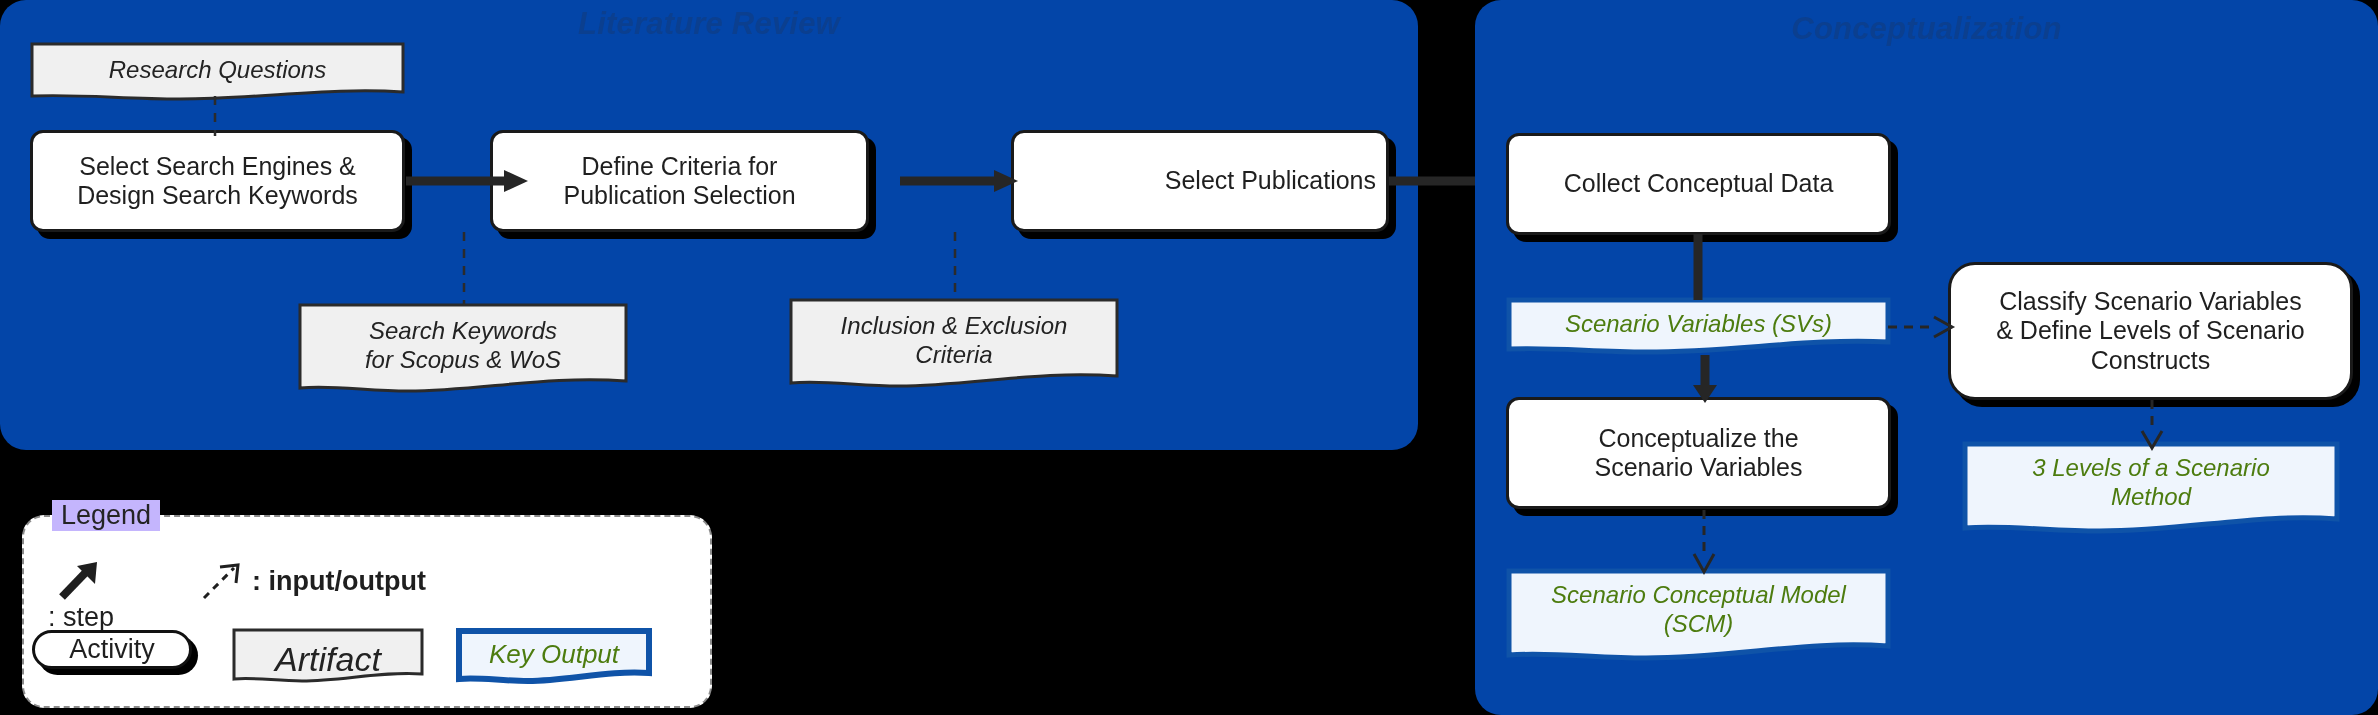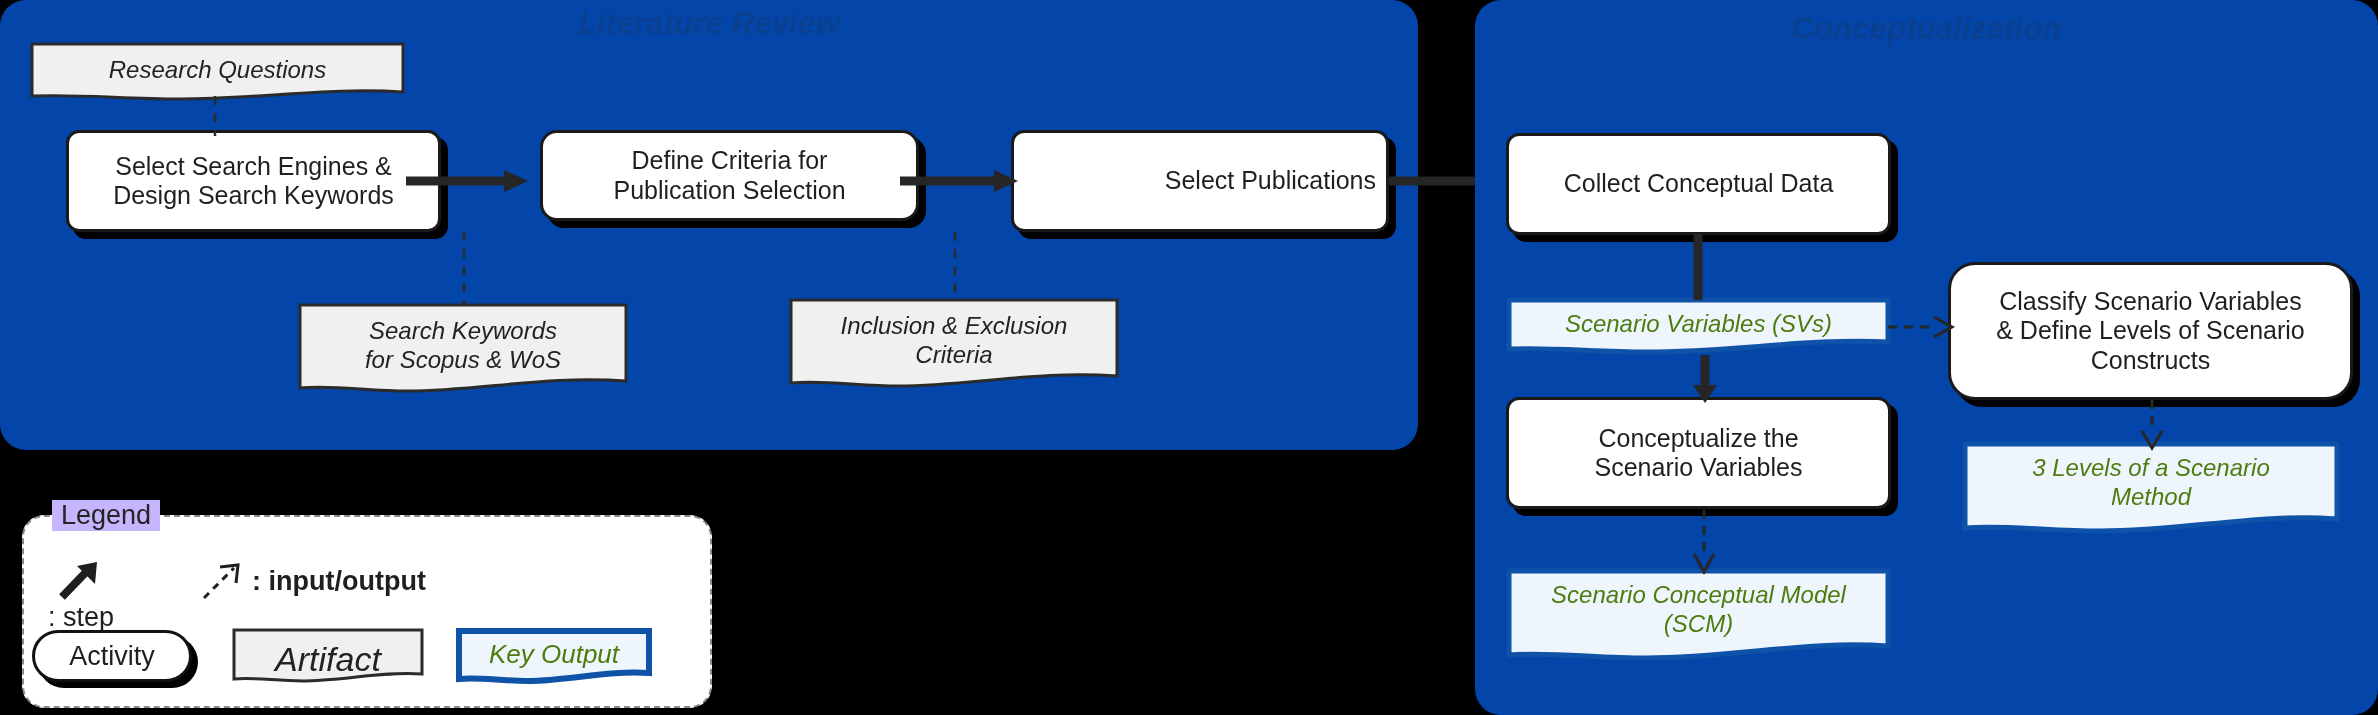--- a/index.html
+++ b/index.html
@@ -50,26 +50,26 @@
   <div class="panel-title">Literature Review</div>
 </div>
 
 <div class="doc artifact" style="left:30px;top:42px;width:375px;height:62px;">
   <svg viewBox="0 0 375 62" preserveAspectRatio="none">
     <path d="M2,2 L373,2 L373,50 C300,45 230,57 150,57 C95,57 50,52 2,54 Z" fill="#f0f0f0" stroke="#2b2b2b" stroke-width="3"></path>
   </svg>
   <div class="doc-label">Research Questions</div>
 </div>
 
-<div class="activity" style="left:30px;top:130px;width:375px;height:102px;margin-left:36px;">
+<div class="activity" style="left:30px;top:130px;width:375px;height:102px;">
   <span style="white-space:pre-line;">Select Search Engines &amp;
 Design Search Keywords</span>
 </div>
 
-<div class="activity" style="left:540px;top:130px;width:379px;height:91px;border-radius:17px;">
+<div class="activity" style="left:490px;top:130px;width:379px;height:102px;">
   <span style="white-space:pre-line;">Define Criteria for
 Publication Selection</span>
 </div>
 
 <div class="activity" style="left:1011px;top:130px;width:378px;height:102px;justify-content:flex-end;">
   <span style="white-space:pre-line;">Select Publications</span>
 </div>
 
 <div class="doc artifact" style="left:298px;top:303px;width:330px;height:92px;">
   <svg viewBox="0 0 330 92" preserveAspectRatio="none">
@@ -215,21 +215,21 @@
 </div>
 
 <div class="legend-row" style="left:198px;top:560px;font-weight:bold;">
   <svg width="48" height="42" style="margin-right:6px;">
     <line x1="6" y1="38" x2="36" y2="8" stroke="#1f1f1f" stroke-width="3" stroke-dasharray="7,6"></line>
     <path d="M22,7 L40,5 L38,23" fill="none" stroke="#1f1f1f" stroke-width="3"></path>
   </svg>
   <span class="legend-txt">: input/output</span>
 </div>
 
-<div class="lg-activity" style="left:32px;top:630px;width:160px;height:52px;">
+<div class="lg-activity" style="left:32px;top:630px;width:160px;height:39px;">
   <span>Activity</span>
 </div>
 
 <div class="doc artifact" style="left:232px;top:628px;width:192px;height:57px;">
   <svg viewBox="0 0 192 57" preserveAspectRatio="none">
     <path d="M2,2 L190,2 L190,46 C150,43 110,53 70,53 C44,53 22,49 2,51 Z" fill="#f0f0f0" stroke="#2b2b2b" stroke-width="3"></path>
   </svg>
   <div class="doc-label" style="padding-top:11px;font-size:34px;">Artifact</div>
 </div>
 

